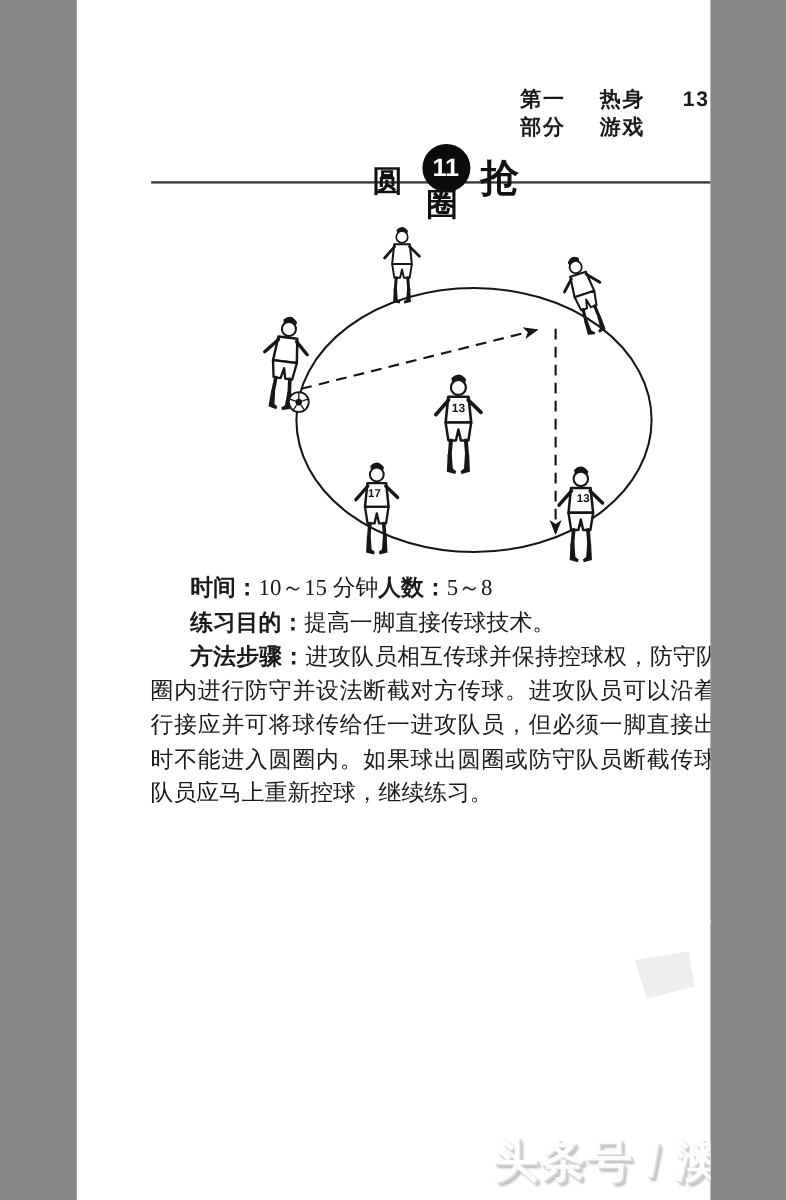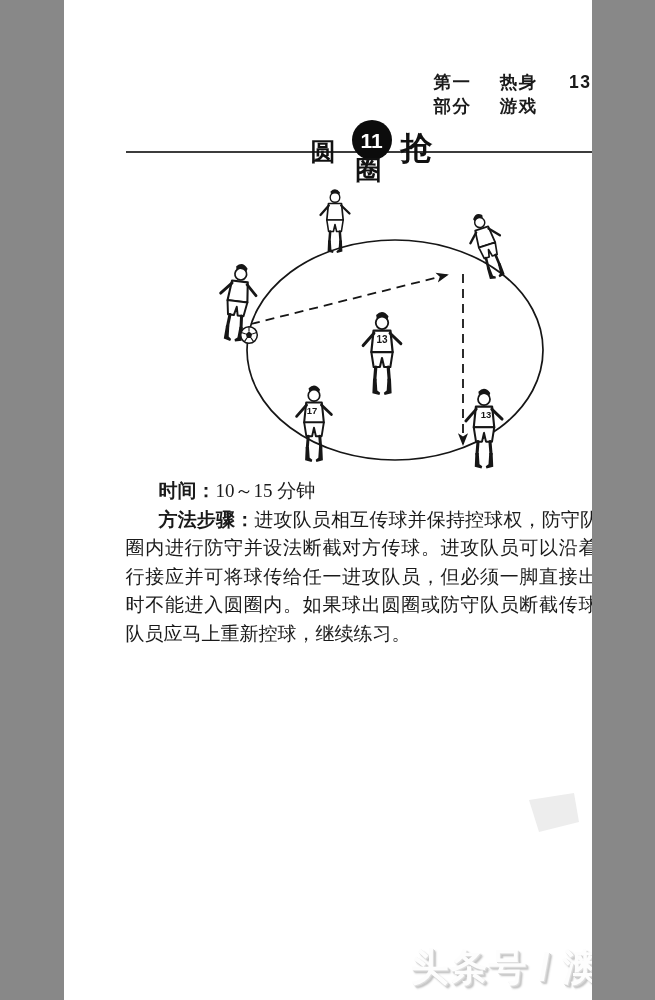--- a/index.html
+++ b/index.html
@@ -131,21 +131,27 @@
       <path d="M96,186 q10,-10 18,0 q-8,12 -18,0 M100,200 q8,6 14,-2"></path>
     </g>
     <text transform="translate(146,198) rotate(-42)" font-size="25" font-weight="bold" font-family="Liberation Sans, DejaVu Sans, sans-serif" fill="#fafafa" letter-spacing="2">PDG</text>
   </svg>
 
   <div class="body-text">
     <div class="meta-row">
       <span class="left">
         <span class="lbl">时间：</span><span>10～15 分钟</span>
       </span>
+      <span class="right">
+        <span class="lbl">人数：</span><span>5～8</span>
+      </span>
     </div>
+    <p>
+      <span class="lbl">练习目的：</span><span>提高一脚直接传球技术。</span>
+    </p>
     <p>
       <span class="lbl">方法步骤：</span><span>进攻队员相互传球并保持控球权，防守队员在圆圈内进行防守并设法断截对方传球。进攻队员可以沿着圆圈进行接应并可将球传给任一进攻队员，但必须一脚直接出球，同时不能进入圆圈内。如果球出圆圈或防守队员断截传球，进攻队员应马上重新控球，继续练习。</span>
     </p>
   </div>
 
   <div class="wm-bottom">头条号 / 澳亚特体育</div>
 
 </div>
 
 </body></html>

